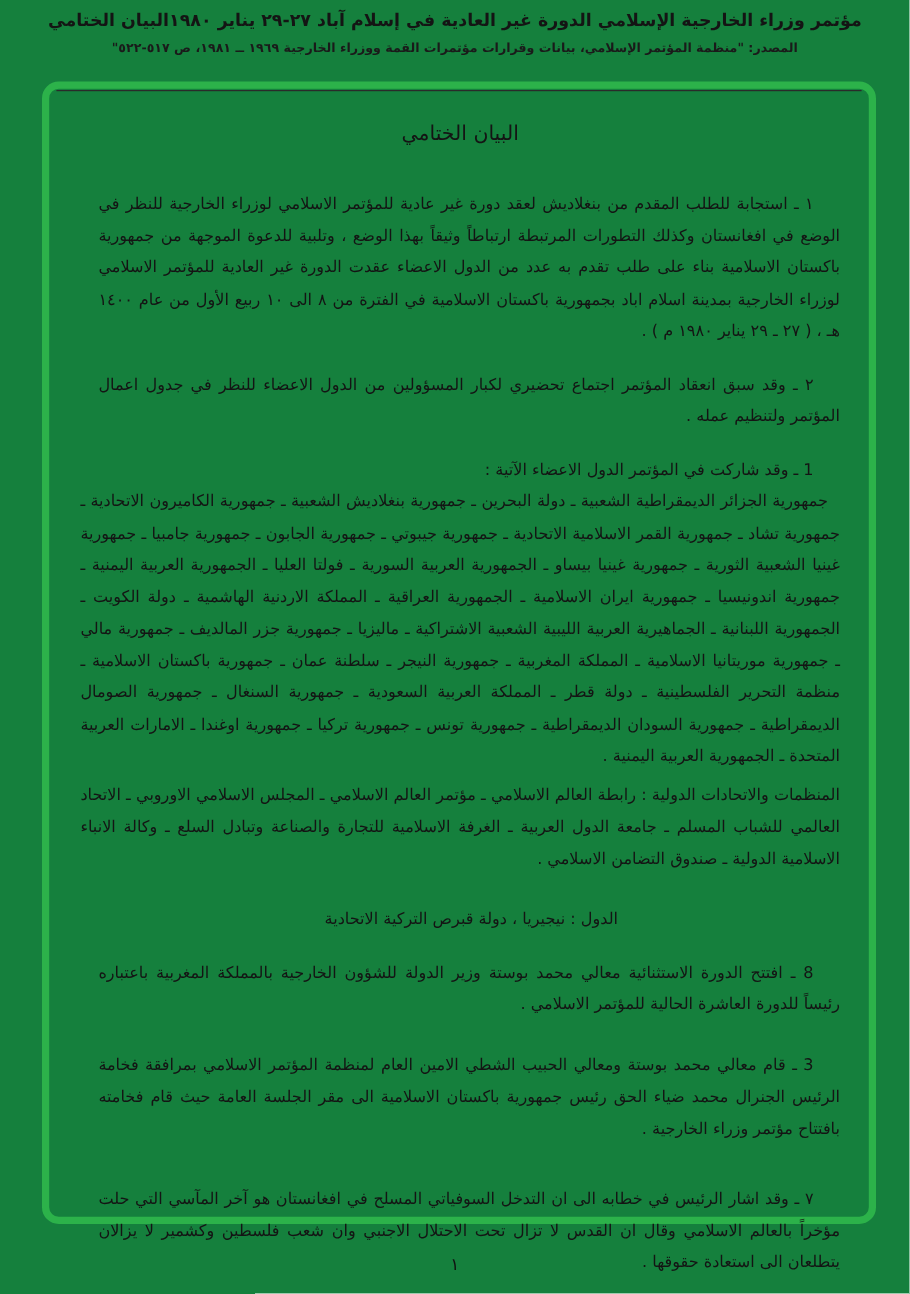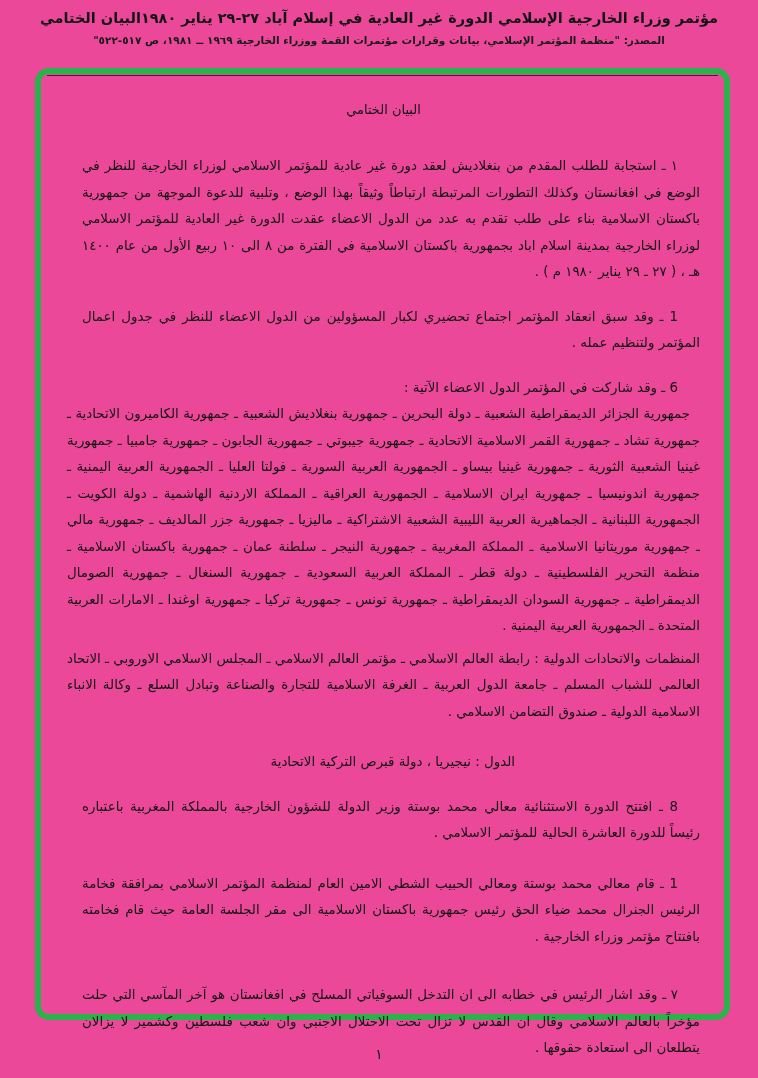--- a/index.html
+++ b/index.html
@@ -1,19 +1,19 @@
 <!DOCTYPE html>
 <html lang="ar"><head>
 <meta charset="utf-8">
 <style>
   html,body{margin:0;padding:0;background:#ffffff;}
   .page{
     position:relative;
     width:758px;height:1078px;
-    background:#ec4899;
+    background:#15803d;
     font-family:"DejaVu Sans", sans-serif;
     color:#141414;
     overflow:hidden;
   }
   .header{
     position:absolute;top:7px;left:0;right:0;
     text-align:center;direction:rtl;
   }
   .header-title{
     font-size:14.5px;font-weight:bold;line-height:22px;
@@ -33,21 +33,21 @@
     direction:rtl;
   }
   
   .frame::before{
     content:"";
     position:absolute;top:1px;left:6px;right:6px;
     border-top:1.5px solid #2a2a2a;
   }
   .doc-title{
     text-align:center;
-    font-size:13px;
+    font-size:17px;
     margin:10px 0 36px 0;
     font-weight:500;
   }
   .para{
     font-size:13.4px;
     line-height:26.5px;
     text-align:justify;
     margin:0 0 13px 0;
   }
   .para.first-indent{text-indent:22px;margin-left:15px;}
@@ -72,25 +72,25 @@
 
   <div class="header">
     <div class="header-title">مؤتمر وزراء الخارجية الإسلامي الدورة غير العادية في إسلام آباد ٢٧-٢٩ يناير ١٩٨٠البيان الختامي</div>
     <div class="header-source">المصدر: "منظمة المؤتمر الإسلامي، بيانات وقرارات مؤتمرات القمة ووزراء الخارجية ١٩٦٩ ــ ١٩٨١، ص ٥١٧-٥٢٢"</div>
   </div>
 
   <div class="frame">
     <div class="doc-title">البيان الختامي</div>
 
     <p class="para first-indent gap-md">١ ـ استجابة للطلب المقدم من بنغلاديش لعقد دورة غير عادية للمؤتمر الاسلامي لوزراء الخارجية للنظر في الوضع في افغانستان وكذلك التطورات المرتبطة ارتباطاً وثيقاً بهذا الوضع ، وتلبية للدعوة الموجهة من جمهورية باكستان الاسلامية بناء على طلب تقدم به عدد من الدول الاعضاء عقدت الدورة غير العادية للمؤتمر الاسلامي لوزراء الخارجية بمدينة اسلام اباد بجمهورية باكستان الاسلامية في الفترة من ٨ الى ١٠ ربيع الأول من عام ١٤٠٠ هـ ، ( ٢٧ ـ ٢٩ يناير ١٩٨٠ م ) .</p>
-    <p class="para first-indent gap-md">1 ـ وقد سبق انعقاد المؤتمر اجتماع تحضيري لكبار المسؤولين من الدول الاعضاء للنظر في جدول اعمال المؤتمر ولتنظيم عمله .</p>
-    <p class="para first-indent no-gap">6 ـ وقد شاركت في المؤتمر الدول الاعضاء الآتية :</p>
+    <p class="para first-indent gap-md">٢ ـ وقد سبق انعقاد المؤتمر اجتماع تحضيري لكبار المسؤولين من الدول الاعضاء للنظر في جدول اعمال المؤتمر ولتنظيم عمله .</p>
+    <p class="para first-indent no-gap">1 ـ وقد شاركت في المؤتمر الدول الاعضاء الآتية :</p>
     <p class="para small-indent gap-sm">جمهورية الجزائر الديمقراطية الشعبية ـ دولة البحرين ـ جمهورية بنغلاديش الشعبية ـ جمهورية الكاميرون الاتحادية ـ جمهورية تشاد ـ جمهورية القمر الاسلامية الاتحادية ـ جمهورية جيبوتي ـ جمهورية الجابون ـ جمهورية جامبيا ـ جمهورية غينيا الشعبية الثورية ـ جمهورية غينيا بيساو ـ الجمهورية العربية السورية ـ فولتا العليا ـ الجمهورية العربية اليمنية ـ جمهورية اندونيسيا ـ جمهورية ايران الاسلامية ـ الجمهورية العراقية ـ المملكة الاردنية الهاشمية ـ دولة الكويت ـ الجمهورية اللبنانية ـ الجماهيرية العربية الليبية الشعبية الاشتراكية ـ ماليزيا ـ جمهورية جزر المالديف ـ جمهورية مالي ـ جمهورية موريتانيا الاسلامية ـ المملكة المغربية ـ جمهورية النيجر ـ سلطنة عمان ـ جمهورية باكستان الاسلامية ـ منظمة التحرير الفلسطينية ـ دولة قطر ـ المملكة العربية السعودية ـ جمهورية السنغال ـ جمهورية الصومال الديمقراطية ـ جمهورية السودان الديمقراطية ـ جمهورية تونس ـ جمهورية تركيا ـ جمهورية اوغندا ـ الامارات العربية المتحدة ـ الجمهورية العربية اليمنية .</p>
     <p class="para gap-lg">المنظمات والاتحادات الدولية : رابطة العالم الاسلامي ـ مؤتمر العالم الاسلامي ـ المجلس الاسلامي الاوروبي ـ الاتحاد العالمي للشباب المسلم ـ جامعة الدول العربية ـ الغرفة الاسلامية للتجارة والصناعة وتبادل السلع ـ وكالة الانباء الاسلامية الدولية ـ صندوق التضامن الاسلامي .</p>
     <p class="para inset gap-md">الدول : نيجيريا ، دولة قبرص التركية الاتحادية</p>
     <p class="para first-indent gap-lg">8 ـ افتتح الدورة الاستثنائية معالي محمد بوستة وزير الدولة للشؤون الخارجية بالمملكة المغربية باعتباره رئيساً للدورة العاشرة الحالية للمؤتمر الاسلامي .</p>
-    <p class="para first-indent gap-xl">1 ـ قام معالي محمد بوستة ومعالي الحبيب الشطي الامين العام لمنظمة المؤتمر الاسلامي بمرافقة فخامة الرئيس الجنرال محمد ضياء الحق رئيس جمهورية باكستان الاسلامية الى مقر الجلسة العامة حيث قام فخامته بافتتاح مؤتمر وزراء الخارجية .</p>
+    <p class="para first-indent gap-xl">3 ـ قام معالي محمد بوستة ومعالي الحبيب الشطي الامين العام لمنظمة المؤتمر الاسلامي بمرافقة فخامة الرئيس الجنرال محمد ضياء الحق رئيس جمهورية باكستان الاسلامية الى مقر الجلسة العامة حيث قام فخامته بافتتاح مؤتمر وزراء الخارجية .</p>
     <p class="para first-indent no-gap">٧ ـ وقد اشار الرئيس في خطابه الى ان التدخل السوفياتي المسلح في افغانستان هو آخر المآسي التي حلت مؤخراً بالعالم الاسلامي وقال ان القدس لا تزال تحت الاحتلال الاجنبي وان شعب فلسطين وكشمير لا يزالان يتطلعان الى استعادة حقوقها .</p>
   </div>
 
   <div class="page-number">١</div>
 
 </div>
 
 </body></html>

